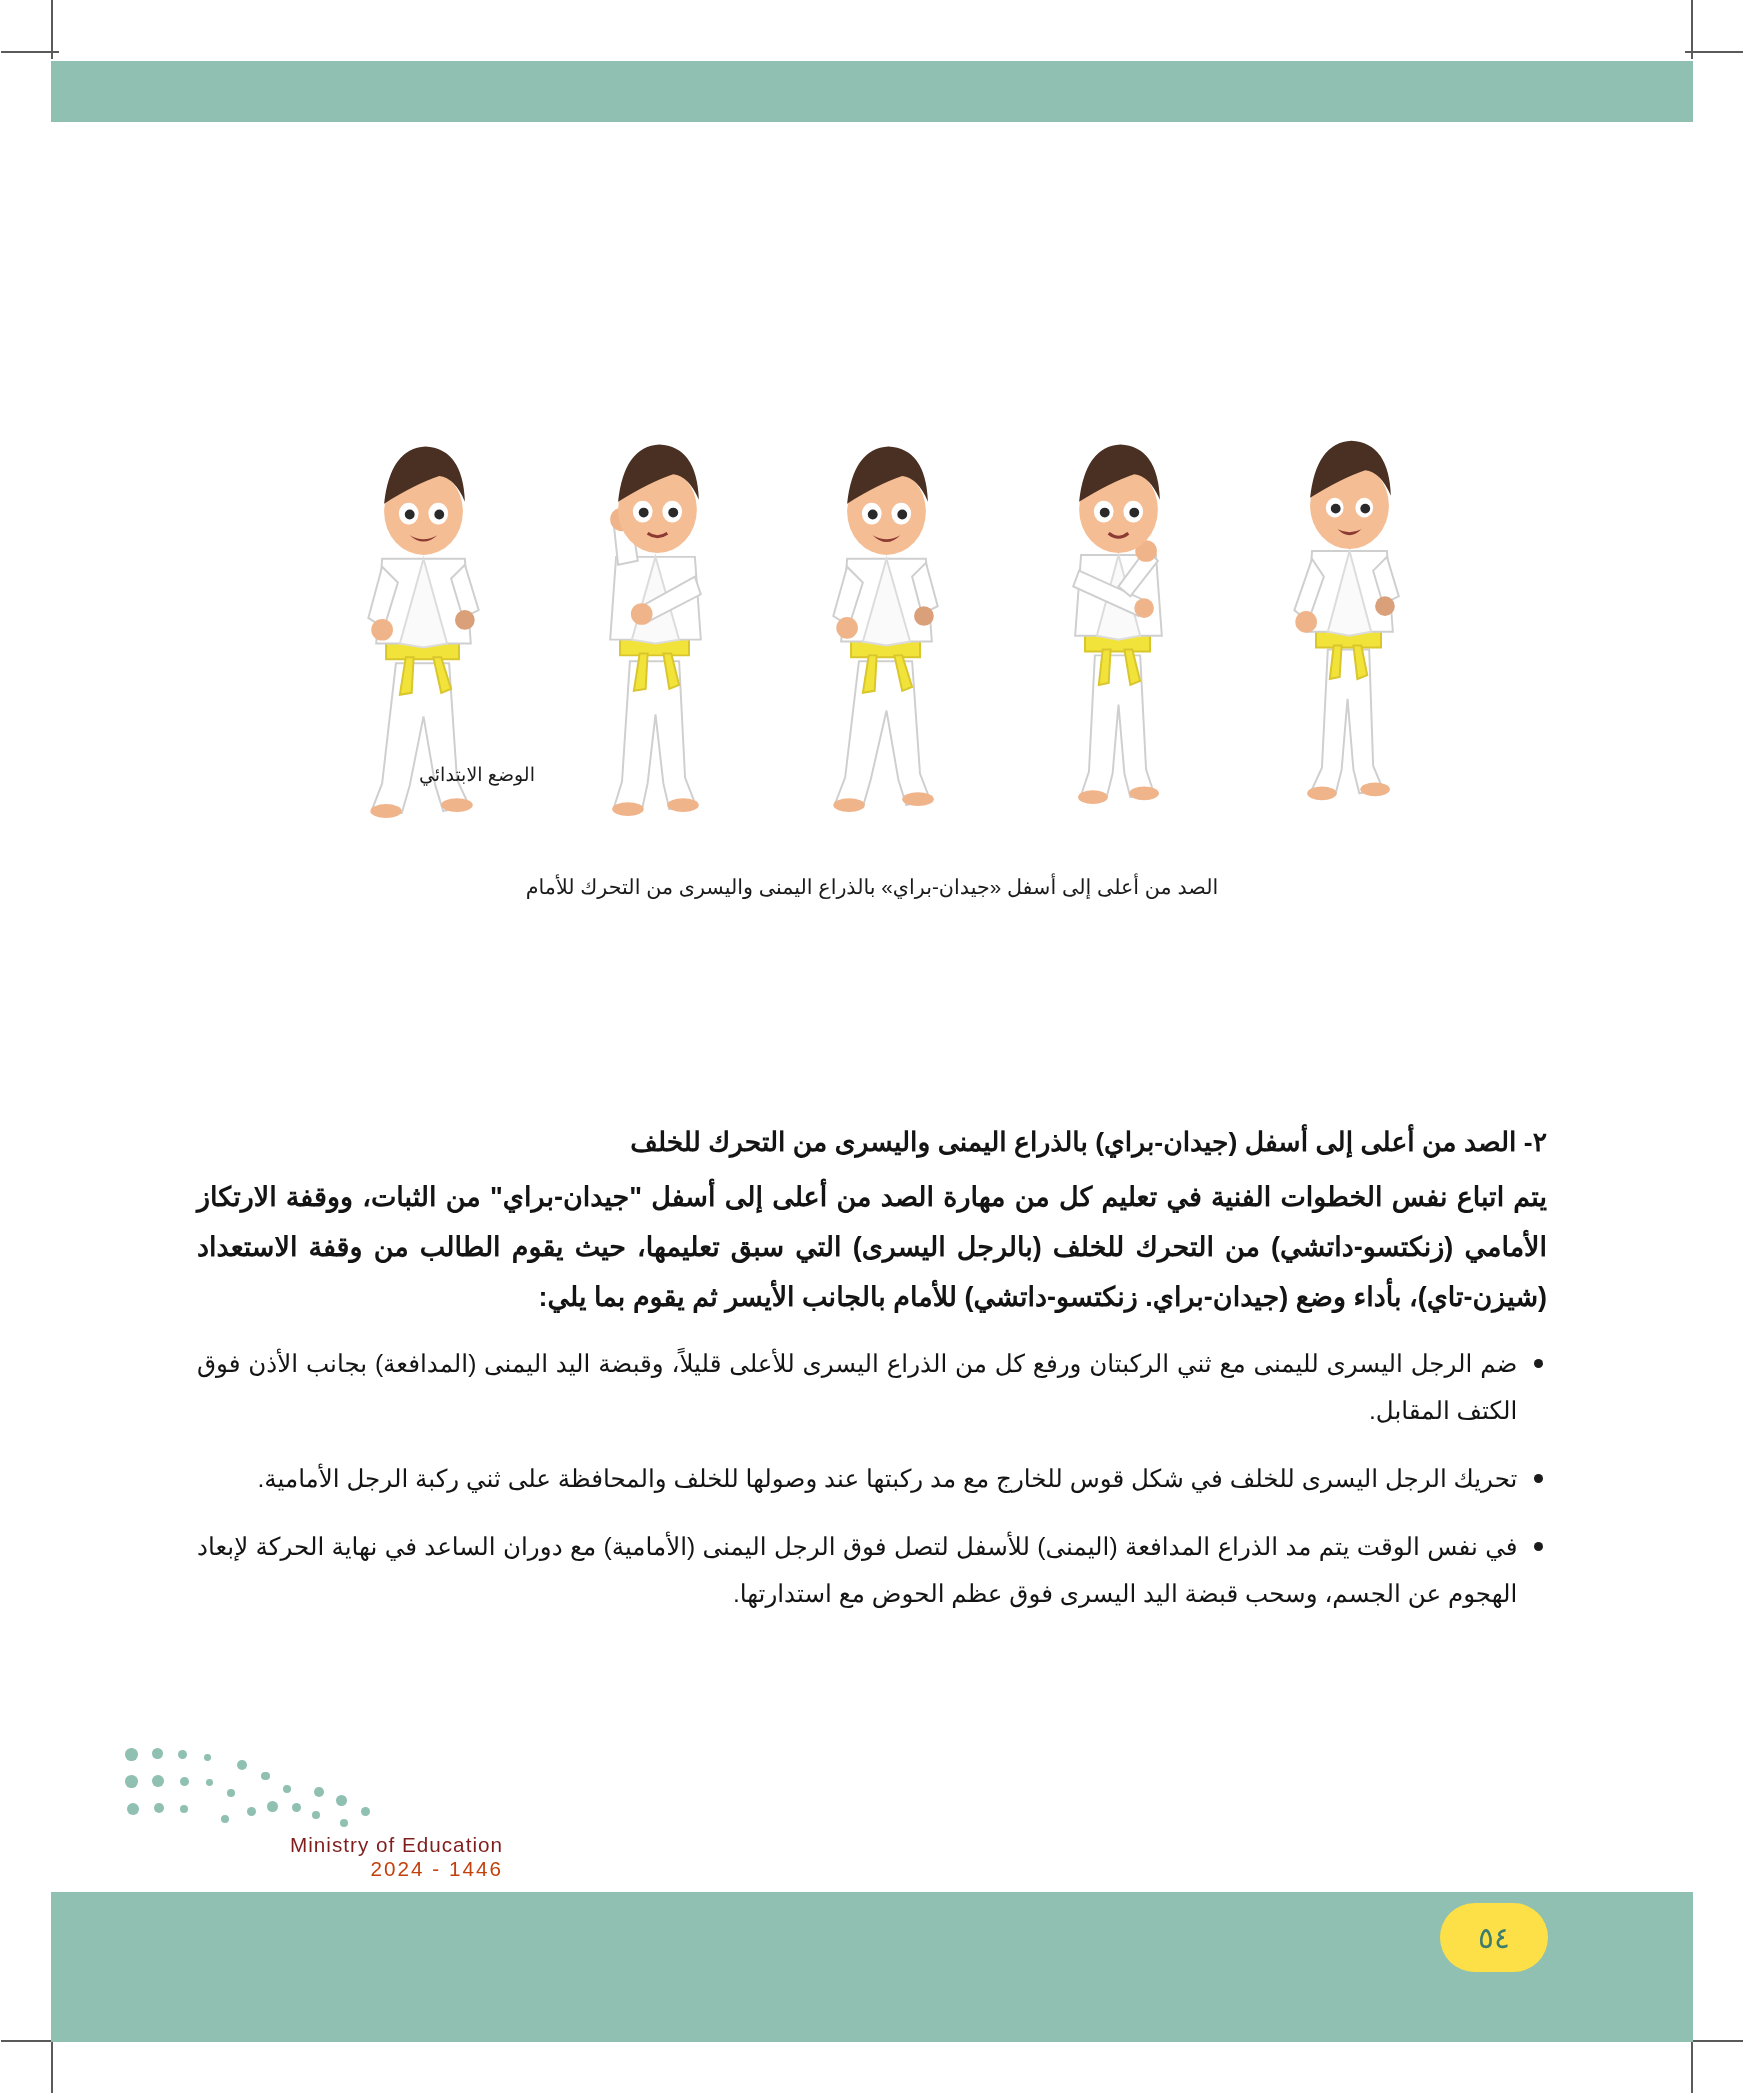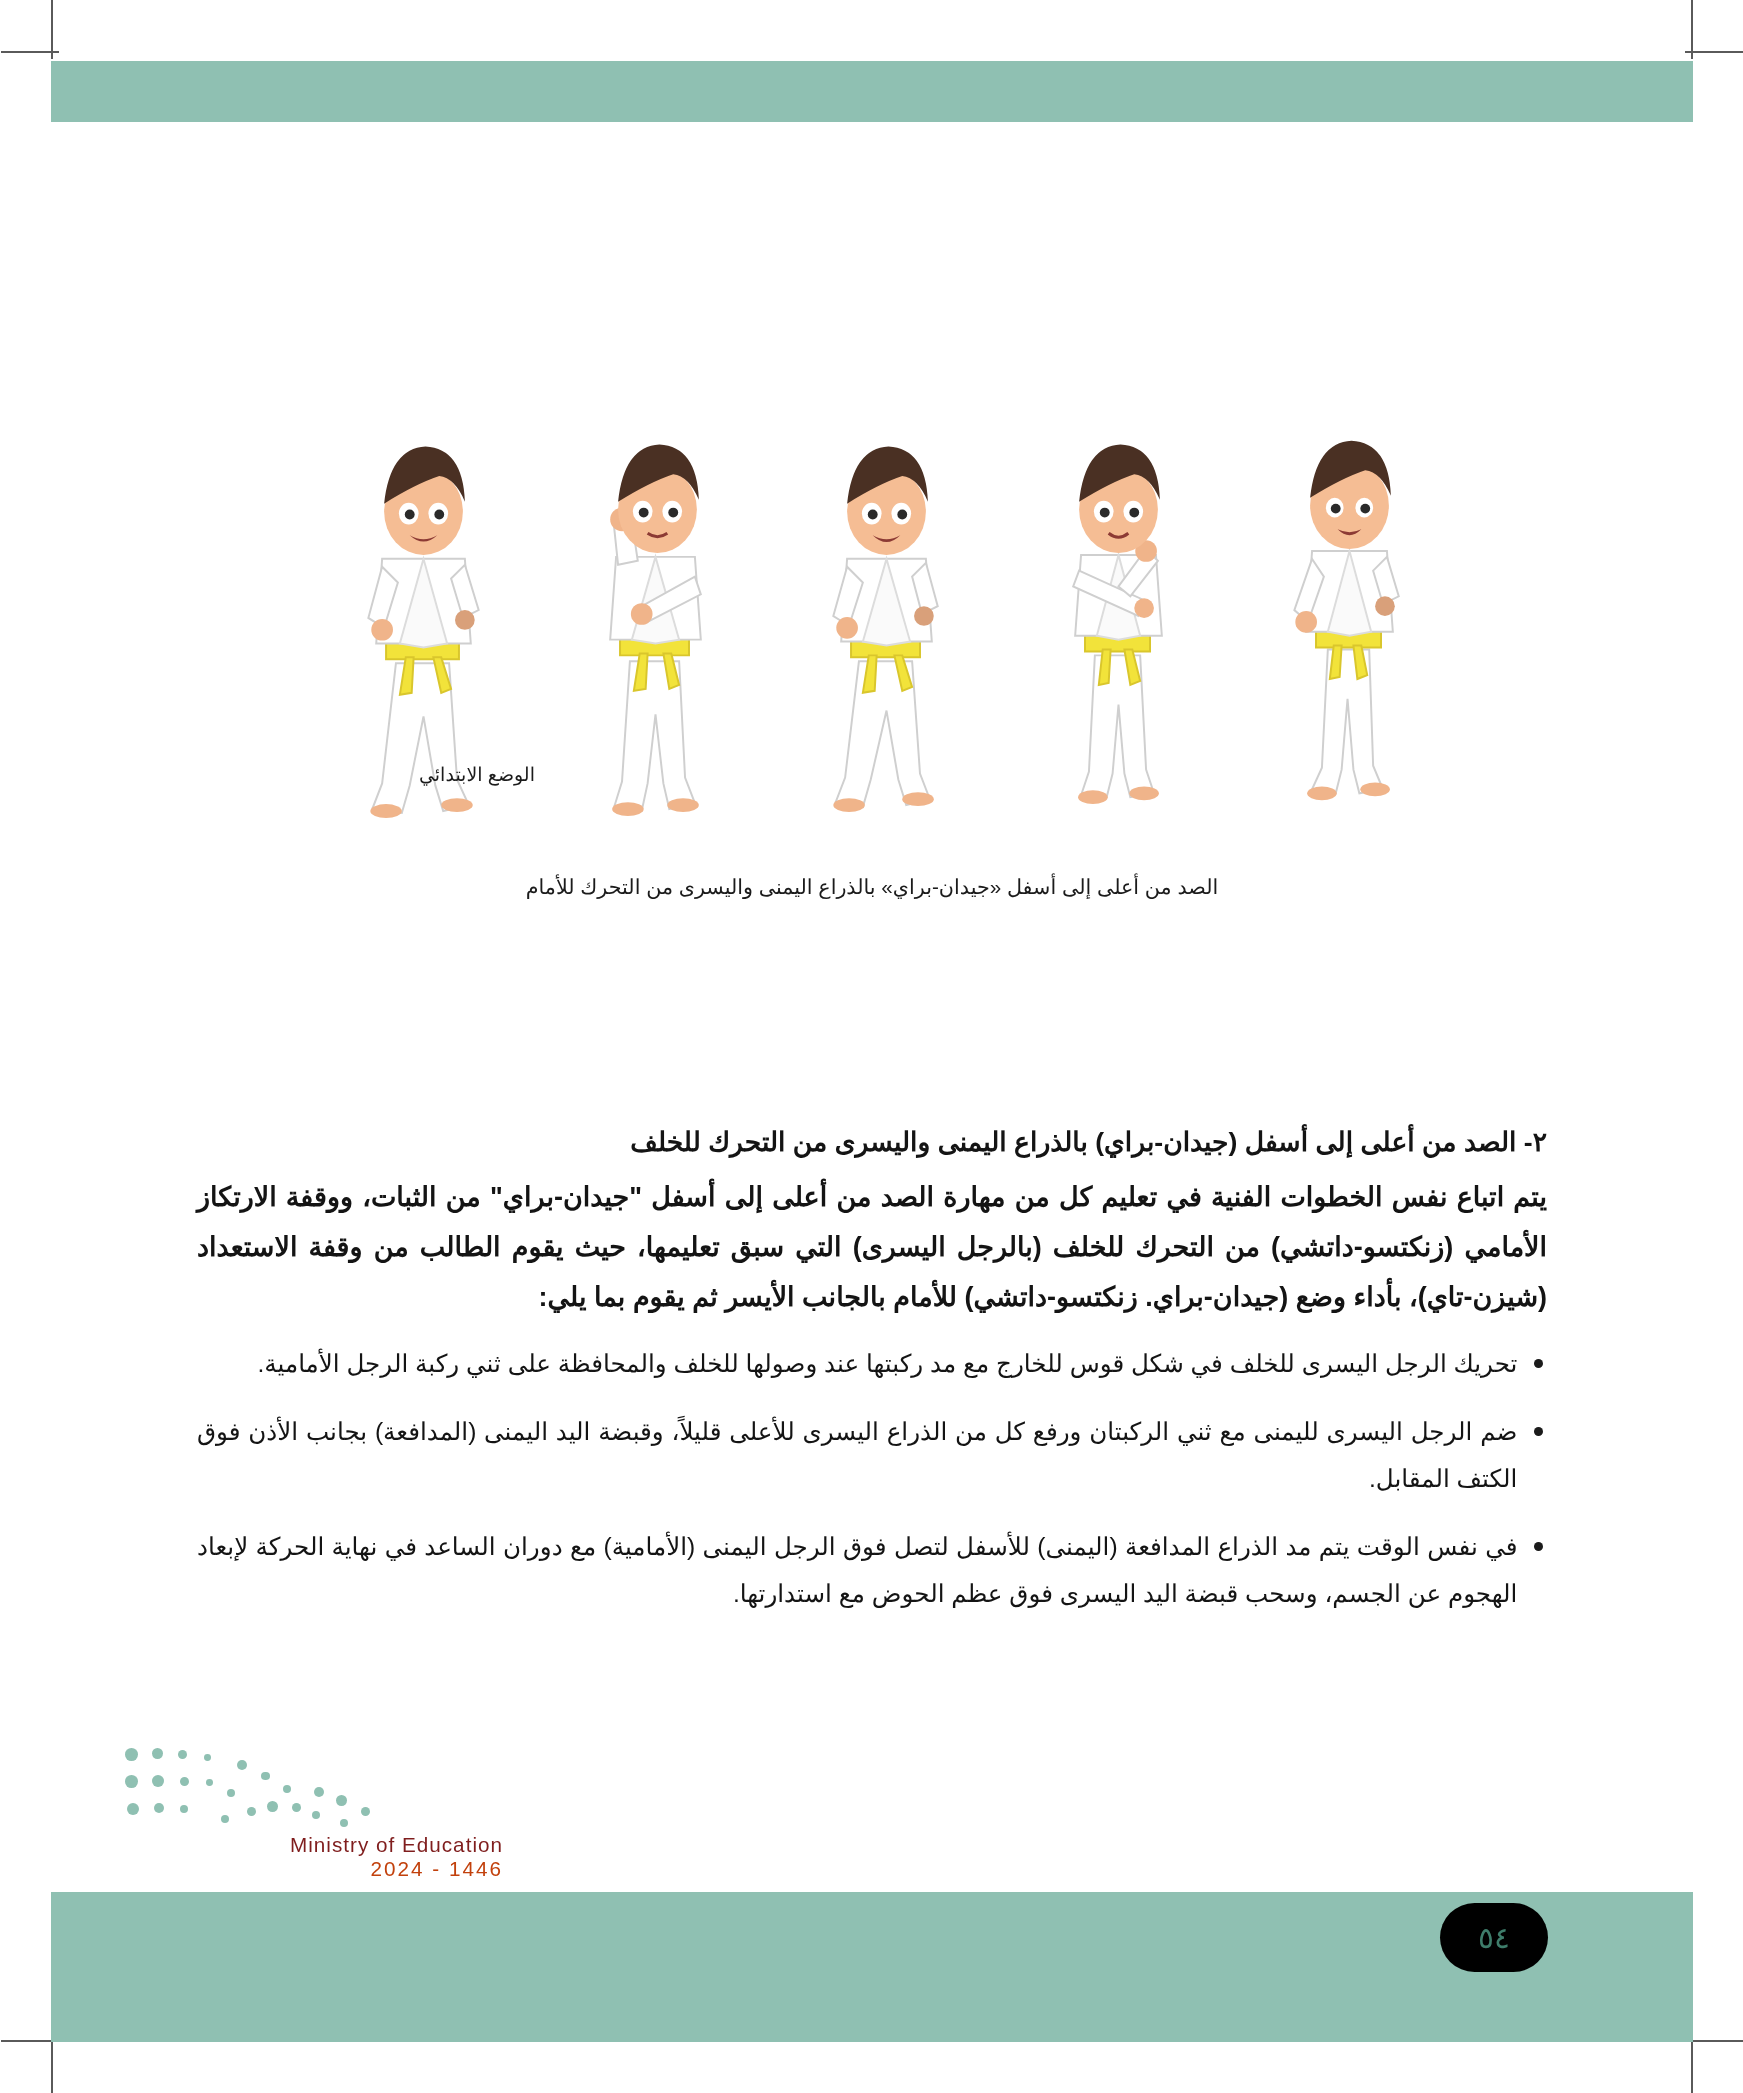--- a/index.html
+++ b/index.html
@@ -55,21 +55,21 @@
     bottom: 51px;
     height: 150px;
     background: #8fc0b2;
   }
   .pnum {
     position: absolute;
     left: 1440px;
     top: 1903px;
     width: 108px;
     height: 69px;
-    background: #000000;
+    background: #fde047;
     border-radius: 37px;
     display: flex;
     align-items: center;
     justify-content: center;
     font-size: 29.6px;
     color: #3e7d6b;
     font-family: "Liberation Sans", sans-serif;
     letter-spacing: 1px;
   }
 
@@ -404,20 +404,20 @@
     </div>
   </div>
 
   <div class="caption-initial">الوضع الابتدائي</div>
   <div class="caption-main">الصد من أعلى إلى أسفل «جيدان-براي» بالذراع اليمنى واليسرى من التحرك للأمام</div>
 
   <div class="content">
     <div class="heading">٢- الصد من أعلى إلى أسفل (جيدان-براي) بالذراع اليمنى واليسرى من التحرك للخلف</div>
     <div class="para">يتم اتباع نفس الخطوات الفنية في تعليم كل من مهارة الصد من أعلى إلى أسفل "جيدان-براي" من الثبات، ووقفة الارتكاز الأمامي (زنكتسو-داتشي) من التحرك للخلف (بالرجل اليسرى) التي سبق تعليمها، حيث يقوم الطالب من وقفة الاستعداد (شيزن-تاي)، بأداء وضع (جيدان-براي. زنكتسو-داتشي) للأمام بالجانب الأيسر ثم يقوم بما يلي:</div>
     <ul class="bullets">
+      <li>ضم الرجل اليسرى لليمنى مع ثني الركبتان ورفع كل من الذراع اليسرى للأعلى قليلاً، وقبضة اليد اليمنى (المدافعة) بجانب الأذن فوق الكتف المقابل.</li>
       <li>تحريك الرجل اليسرى للخلف في شكل قوس للخارج مع مد ركبتها عند وصولها للخلف والمحافظة على ثني ركبة الرجل الأمامية.</li>
-      <li>ضم الرجل اليسرى لليمنى مع ثني الركبتان ورفع كل من الذراع اليسرى للأعلى قليلاً، وقبضة اليد اليمنى (المدافعة) بجانب الأذن فوق الكتف المقابل.</li>
       <li>في نفس الوقت يتم مد الذراع المدافعة (اليمنى) للأسفل لتصل فوق الرجل اليمنى (الأمامية) مع دوران الساعد في نهاية الحركة لإبعاد الهجوم عن الجسم، وسحب قبضة اليد اليسرى فوق عظم الحوض مع استدارتها.</li>
     </ul>
   </div>
 
 </div>
 
 
 </body></html>

